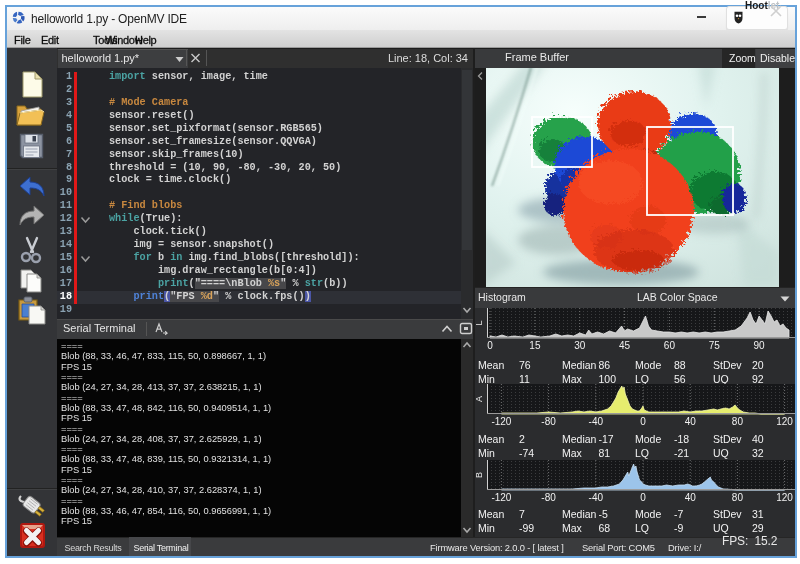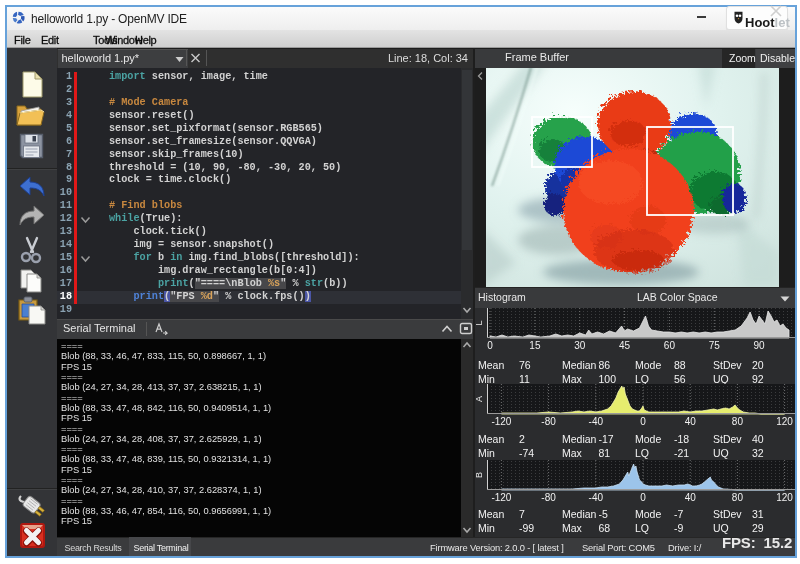--- a/index.html
+++ b/index.html
@@ -30,21 +30,21 @@
 <div class="abs" style="left:31px; top:12px; font-size:12px; letter-spacing:-0.2px; color:#1e1e1e;">helloworld 1.py - OpenMV IDE</div>
 <div class="abs" style="left:697px; top:16px; width:9px; height:2px; background:#3a3a3a;"></div>
 
 <div class="abs" style="left:726px; top:6px; width:62px; height:24px; background:#fdfdfd; border:1px solid #e0e0e0; border-radius:3px; box-shadow:0 1px 1px rgba(0,0,0,0.08);"></div>
 <svg class="abs" style="left:733px; top:11px;" width="11" height="13" viewBox="0 0 11 13">
   <path d="M1.5 0.8 L9.5 0.8 L9.5 7 Q9.5 11.4 5.5 12.4 Q1.5 11.4 1.5 7 Z" fill="#222"></path>
   <circle cx="4" cy="4.8" r="1.3" fill="#fff"></circle>
   <circle cx="7" cy="4.8" r="1.3" fill="#fff"></circle>
   <path d="M4.7 7.2 L6.3 7.2 L5.5 8.5 Z" fill="#e8a33d"></path>
 </svg>
-<div class="abs" style="left:745px; top:15px; font-size:13px; font-weight:bold; color:#1a1a1a;">Hoot<span style="color:#bcc1c5;">let</span></div>
+<div class="abs" style="left:745px; top:0; font-size:10px; font-weight:bold; color:#1a1a1a;">Hoot<span style="color:#bcc1c5;">let</span></div>
 <svg class="abs" style="left:768px; top:3px;" width="16" height="16" viewBox="0 0 16 16">
   <path d="M3 3 L13 13 M13 3 L3 13" stroke="#cfcfcf" stroke-width="1.6"></path>
 </svg>
 
 <div class="abs" style="left:7px; top:30px; width:788px; height:18px; background:linear-gradient(#e3e3e3,#cfcfcf); border-bottom:1px solid #9a9a9a;"></div>
 <div class="abs" style="left:14px; top:34px; font-size:11px; letter-spacing:-0.3px; color:#000; -webkit-text-stroke:0.3px #222;">File</div>
 <div class="abs" style="left:41px; top:34px; font-size:11px; letter-spacing:-0.3px; color:#000; -webkit-text-stroke:0.3px #222;">Edit</div>
 <div class="abs" style="left:69px; top:34px; font-size:11px; letter-spacing:-0.3px; color:#000;margin-left:24px; -webkit-text-stroke:0.3px #222;">Tools</div>
 <div class="abs" style="left:105px; top:34px; font-size:11px; letter-spacing:-0.3px; color:#000; -webkit-text-stroke:0.3px #222;">Window</div>
 <div class="abs" style="left:135px; top:34px; font-size:11px; letter-spacing:-0.3px; color:#000; -webkit-text-stroke:0.3px #222;">Help</div>
@@ -429,15 +429,15 @@
 </svg>
 </div>
 
 <div class="abs" style="left:57px; top:536.5px; width:738px; height:19.5px; background:#3a3b3d; border-top:1px solid #262626;"></div>
 <div class="abs" style="left:64.5px; top:542.5px; font-size:9px; letter-spacing:-0.3px; color:#d8d8d8;">Search Results</div>
 <div class="abs" style="left:129px; top:536.5px; width:62px; height:19.5px; background:#46474a;"></div>
 <div class="abs" style="left:133.5px; top:542.5px; font-size:9px; letter-spacing:-0.3px; color:#f2f2f2;">Serial Terminal</div>
 <div class="abs" style="left:430px; top:542.5px; font-size:9.3px; letter-spacing:-0.15px; color:#e8e8e8;">Firmware Version: 2.0.0 - [ latest ]</div>
 <div class="abs" style="left:582px; top:542.5px; font-size:9.3px; letter-spacing:-0.15px; color:#e8e8e8;">Serial Port: COM5</div>
 <div class="abs" style="left:668px; top:542.5px; font-size:9.3px; letter-spacing:-0.15px; color:#e8e8e8;">Drive: I:/</div>
-<div class="abs" style="left:722px; top:534px; font-size:15px; letter-spacing:-0.15px; color:#e8e8e8;font-weight:bold;">FPS:&nbsp; 15.2</div>
+<div class="abs" style="left:722px; top:534px; font-size:12px; letter-spacing:-0.15px; color:#e8e8e8;">FPS:&nbsp; 15.2</div>
 
 </div>
 
 </body></html>

